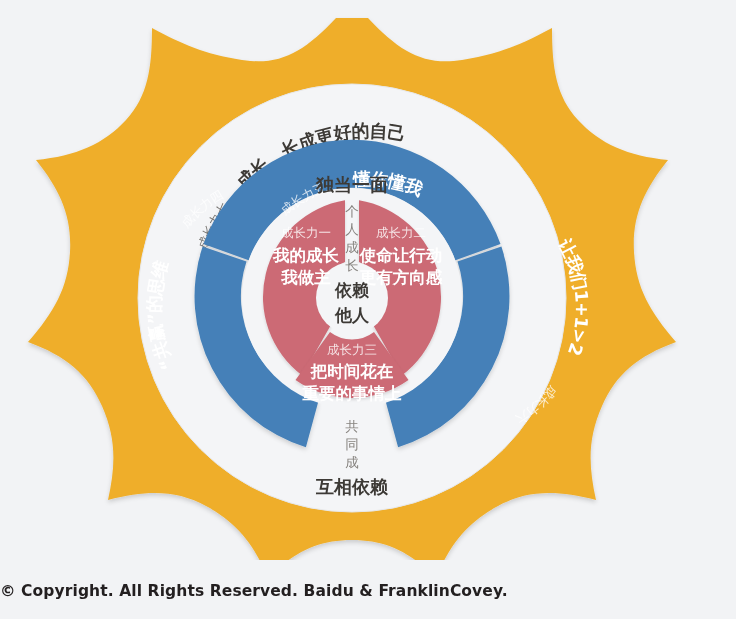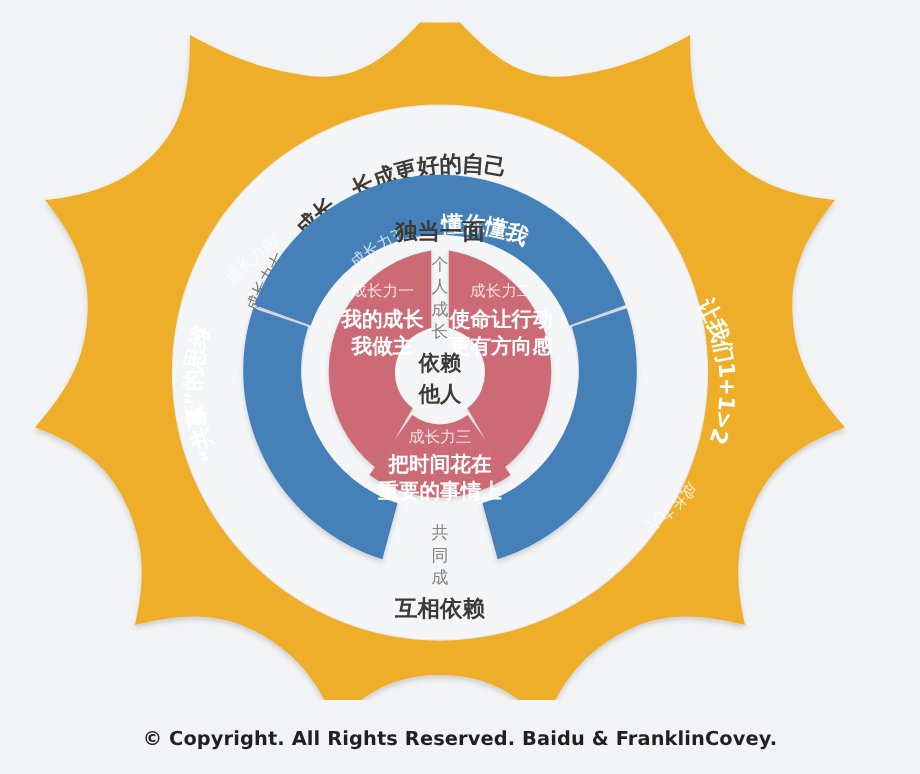--- a/index.html
+++ b/index.html
@@ -27,21 +27,20 @@
     height: 560px;
   }
   .copyright-bar {
     position: absolute;
     left: 0;
     top: 563px;
     width: 736px;
     height: 56px;
     display: flex;
     align-items: center;
-    justify-content: center;
   }
   .copyright-text {
     font-family: "DejaVu Sans", "Liberation Sans", sans-serif;
     font-size: 15.5px;
     font-weight: bold;
     color: #231f20;
     letter-spacing: 0.1px;
     white-space: nowrap;
   }
   text {

